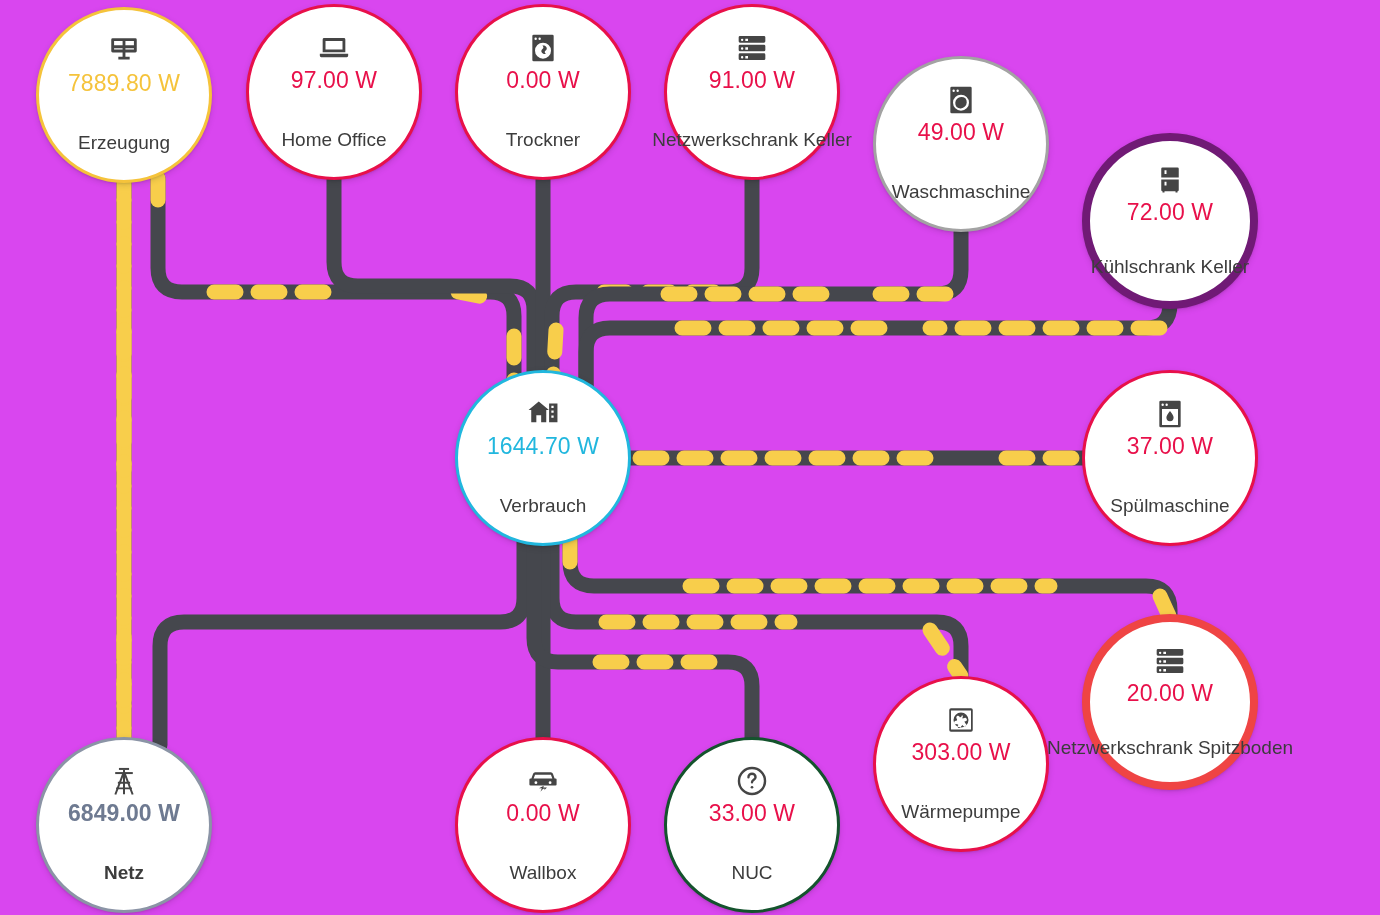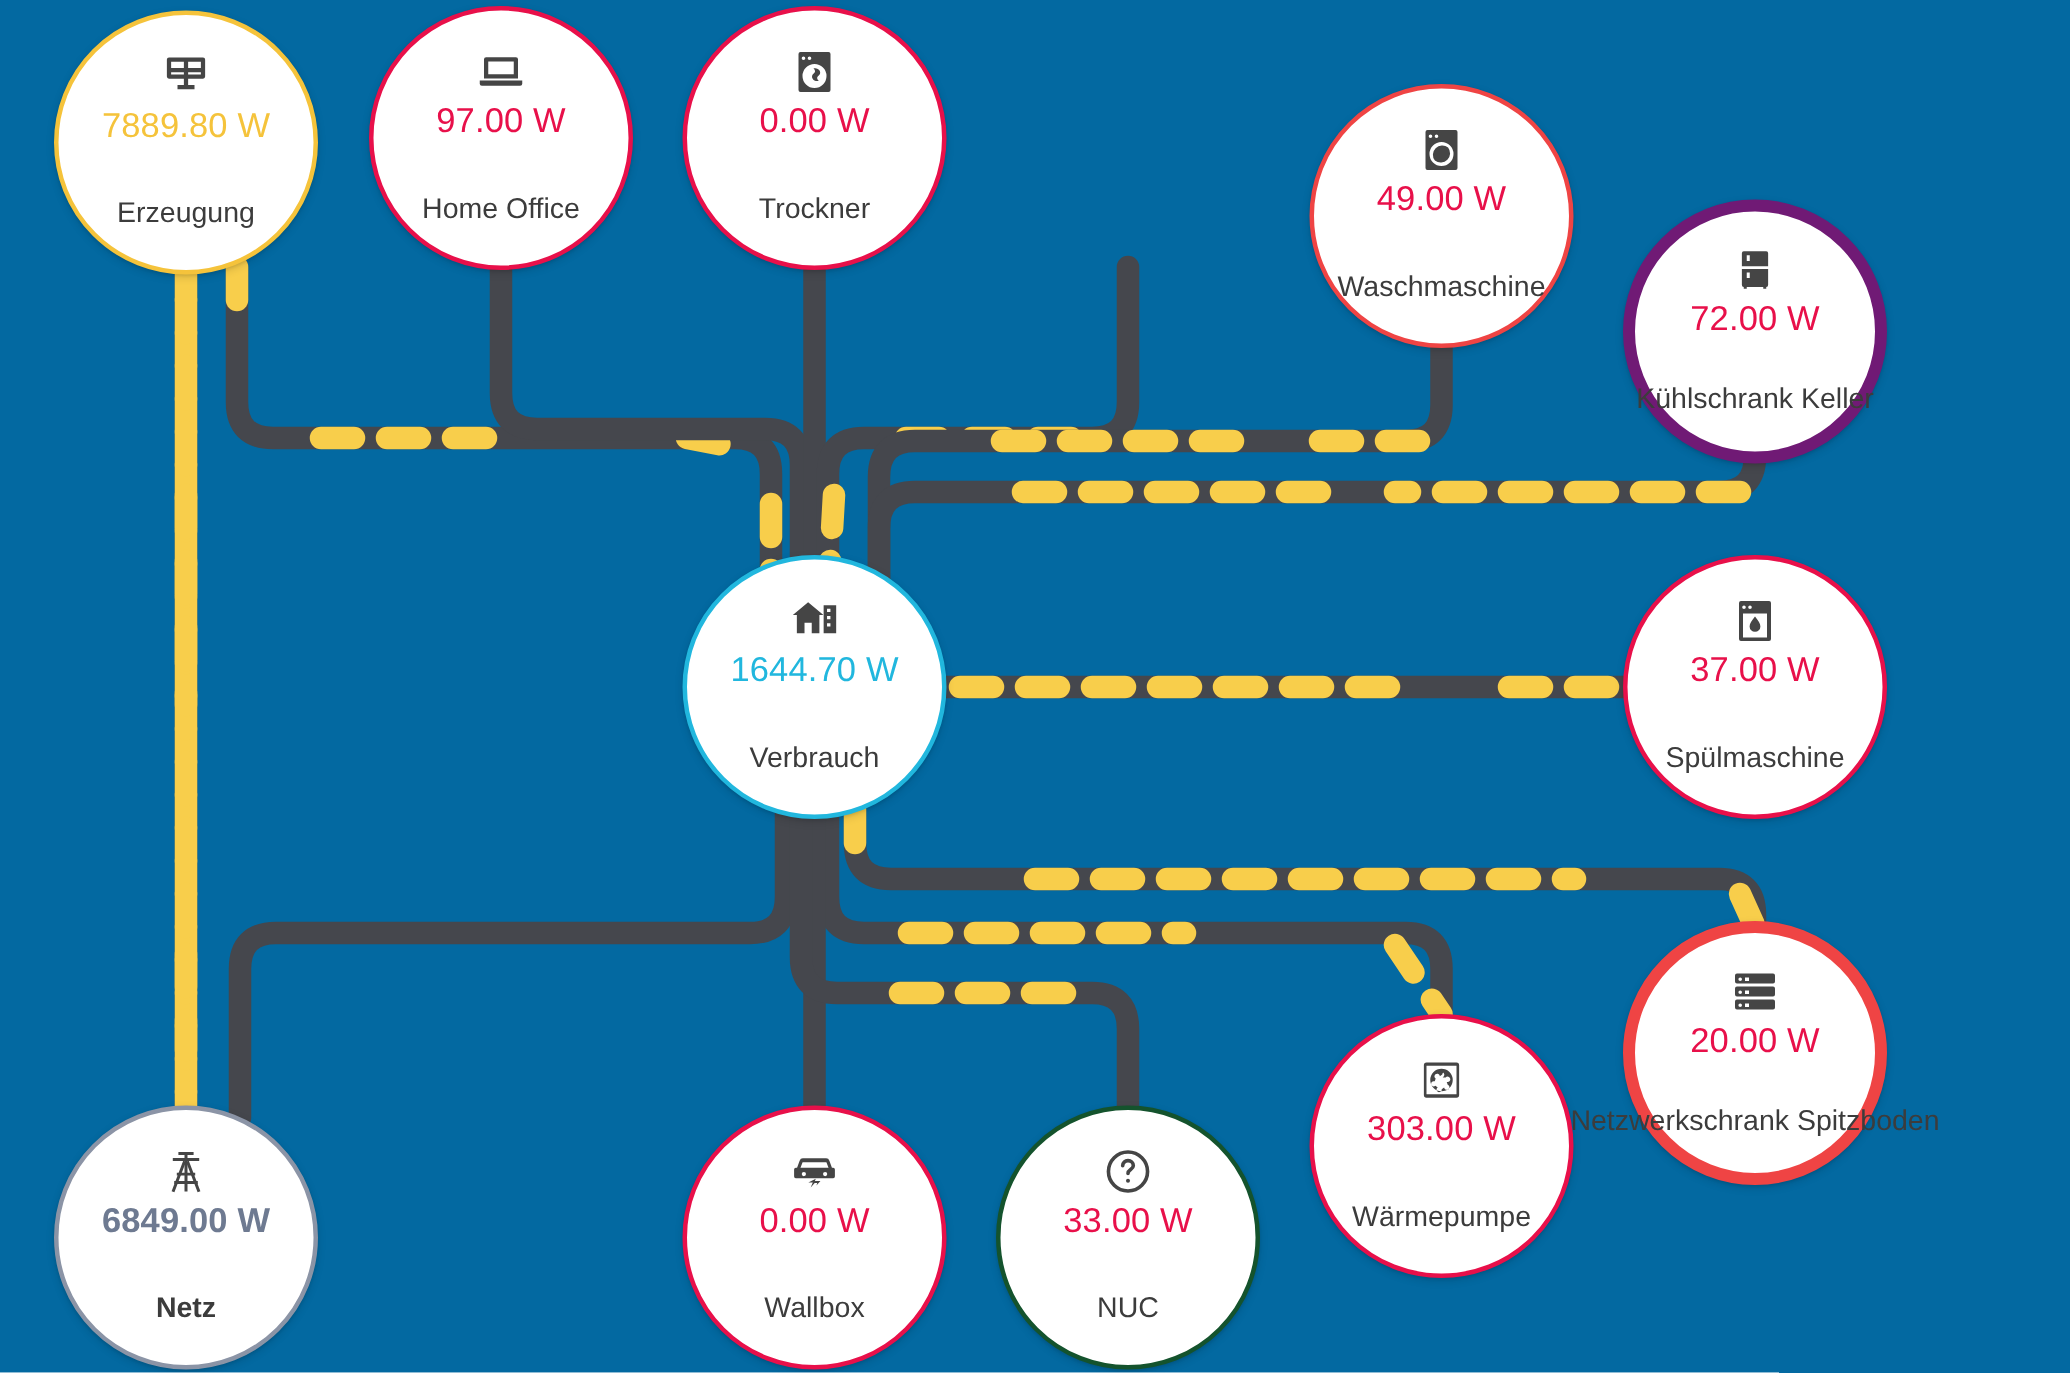--- a/index.html
+++ b/index.html
@@ -8,21 +8,21 @@
     margin: 0; padding: 0;
     width: 1380px; height: 915px;
     background: #ffffff;
     font-family: "Liberation Sans", "DejaVu Sans", sans-serif;
     overflow: hidden;
   }
   #stage {
     position: relative;
     width: 1380px;
     height: 915px;
-    background: #0369a1;
+    background: #d946ef;
   }
   #wires {
     position: absolute;
     left: 0; top: 0;
     width: 1380px; height: 915px;
     pointer-events: none;
   }
   .node {
     position: absolute;
     border-radius: 50%;
@@ -191,22 +191,35 @@
       <span class="node-icon">
         <svg width="32" height="32" viewBox="0 0 24 24" fill="currentColor">
           <path d="M5 2h14a1 1 0 0 1 1 1v18a1 1 0 0 1-1 1H5a1 1 0 0 1-1-1V3a1 1 0 0 1 1-1zm1.5 2.2a.9.9 0 1 0 0 1.8.9.9 0 0 0 0-1.8zm3 0a.9.9 0 1 0 0 1.8.9.9 0 0 0 0-1.8zM12 8a6 6 0 1 0 0 12 6 6 0 0 0 0-12zm2.6 3.4c.5.9.2 1.9-.6 2.5-.6.5-.8.9-.6 1.5.1.4.4.8.8 1-1.3.4-2.6-.1-3.2-1.2-.5-.9-.2-1.9.6-2.5.6-.5.8-.9.6-1.5-.1-.4-.4-.8-.8-1 1.3-.4 2.6.1 3.2 1.2z"></path>
         </svg>
       </span>
       <span class="node-value" style="color:#E8104A;">0.00 W</span>
       <span class="node-label">Trockner</span>
     </div>
   </div>
 
-
-  <div class="node sz-lg" style="left:873px; top:56px; border:3px solid #ef4444;">
+  <div class="node sz-lg" style="left:664px; top:4px; border:3px solid #E8104A;">
+    <div class="node-inner">
+      <span class="node-icon">
+        <svg width="32" height="32" viewBox="0 0 24 24" fill="currentColor">
+          <path d="M3 3h18a1 1 0 0 1 1 1v3a1 1 0 0 1-1 1H3a1 1 0 0 1-1-1V4a1 1 0 0 1 1-1zm1.6 2a.9.9 0 1 0 0 1.8.9.9 0 0 0 0-1.8zM7 5v1.8h2V5H7z"></path>
+          <path d="M3 9.5h18a1 1 0 0 1 1 1v3a1 1 0 0 1-1 1H3a1 1 0 0 1-1-1v-3a1 1 0 0 1 1-1zm1.6 2a.9.9 0 1 0 0 1.8.9.9 0 0 0 0-1.8zM7 11.5v1.8h2v-1.8H7z"></path>
+          <path d="M3 16h18a1 1 0 0 1 1 1v3a1 1 0 0 1-1 1H3a1 1 0 0 1-1-1v-3a1 1 0 0 1 1-1zm1.6 2a.9.9 0 1 0 0 1.8.9.9 0 0 0 0-1.8zM7 18v1.8h2V18H7z"></path>
+        </svg>
+      </span>
+      <span class="node-value" style="color:#E8104A;">91.00 W</span>
+      <span class="node-label">Netzwerkschrank Keller</span>
+    </div>
+  </div>
+
+  <div class="node sz-lg" style="left:873px; top:56px; border:3px solid #a3a3a3;">
     <div class="node-inner">
       <span class="node-icon">
         <svg width="32" height="32" viewBox="0 0 24 24" fill="currentColor">
           <path d="M5 2h14a1 1 0 0 1 1 1v18a1 1 0 0 1-1 1H5a1 1 0 0 1-1-1V3a1 1 0 0 1 1-1zm1.5 2.2a.9.9 0 1 0 0 1.8.9.9 0 0 0 0-1.8zm3 0a.9.9 0 1 0 0 1.8.9.9 0 0 0 0-1.8zM12 8a6 6 0 1 0 0 12 6 6 0 0 0 0-12zm3.3 2.7a4.7 4.7 0 0 1-6.6 6.6 4.7 4.7 0 0 1 6.6-6.6z"></path>
         </svg>
       </span>
       <span class="node-value" style="color:#E8104A;">49.00 W</span>
       <span class="node-label">Waschmaschine</span>
     </div>
   </div>

